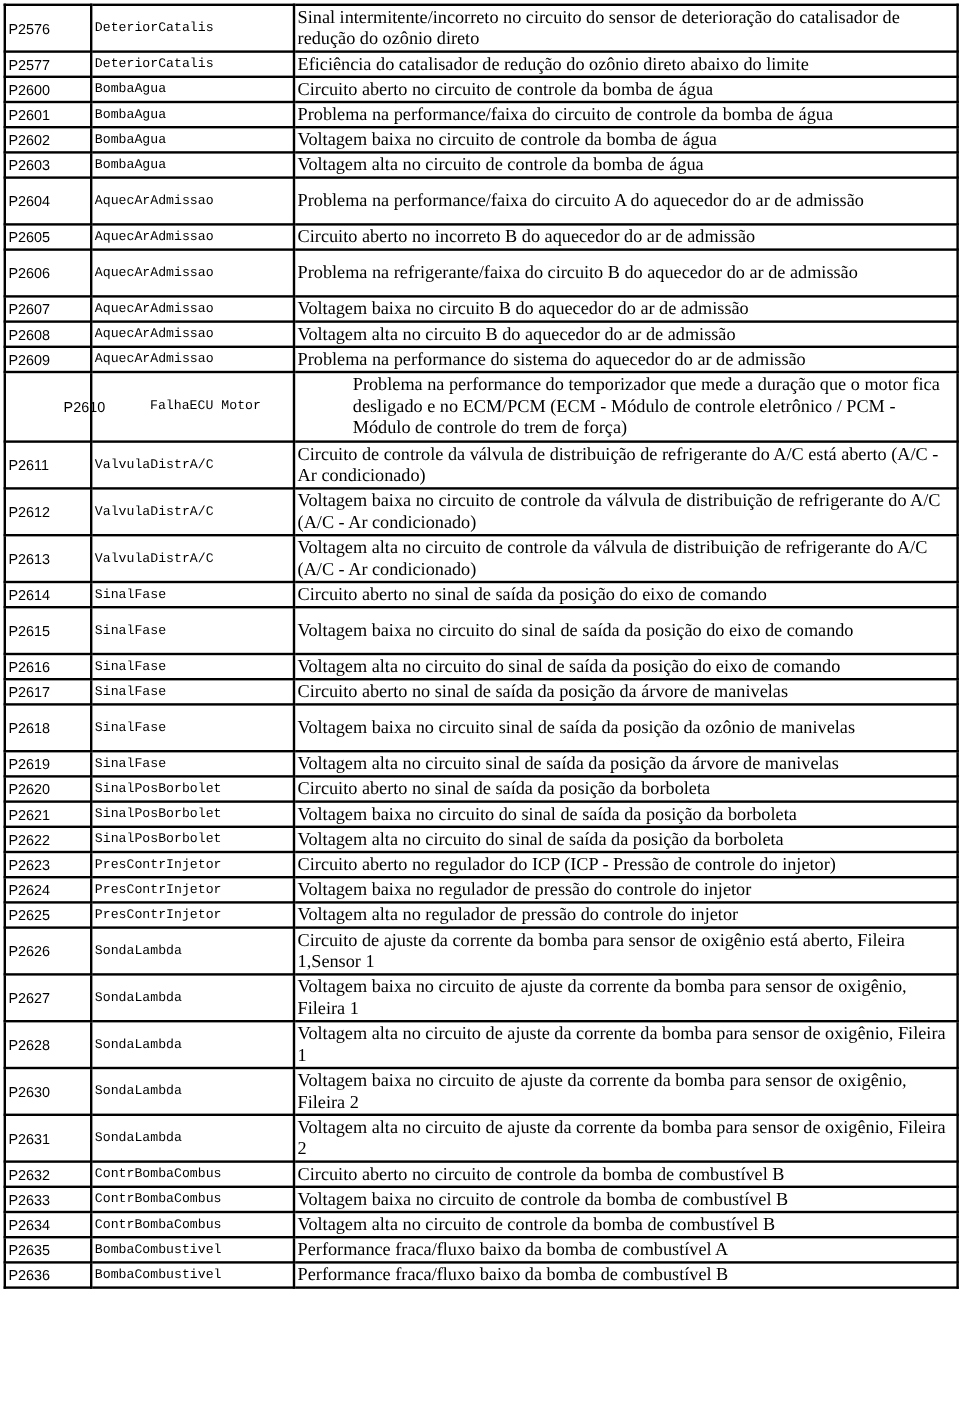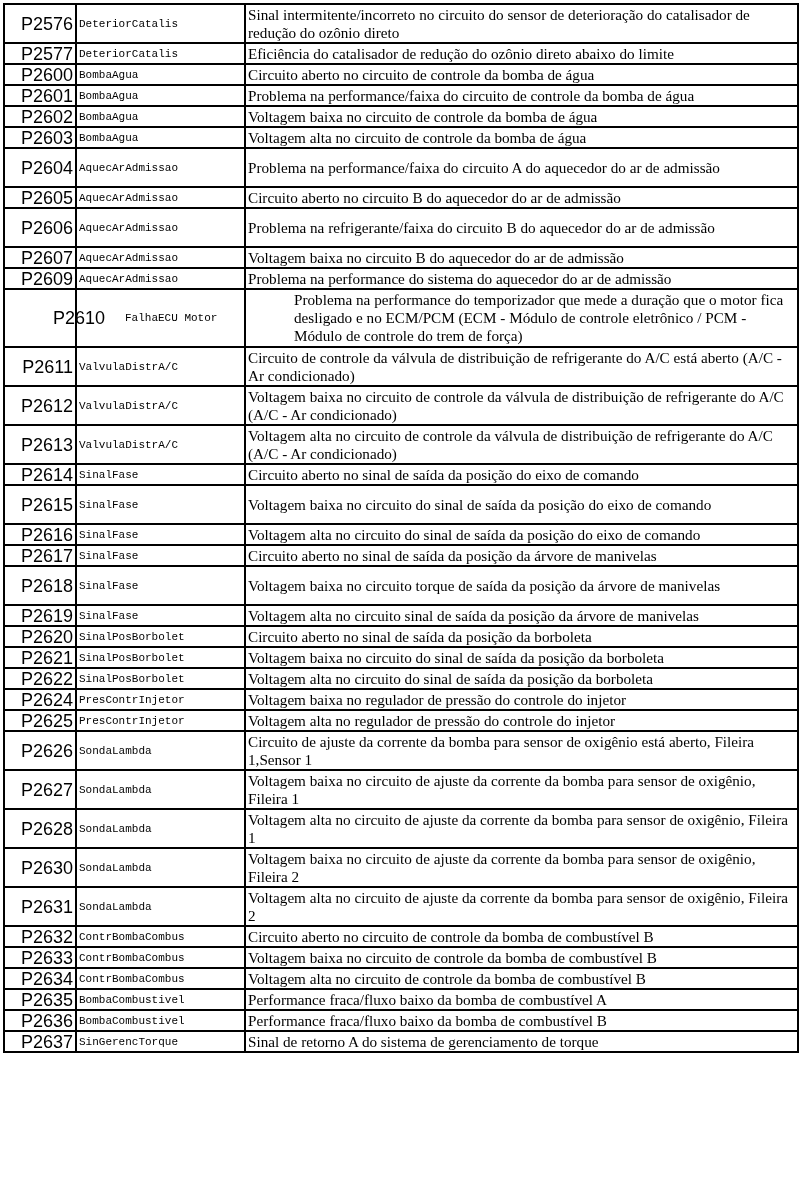--- a/index.html
+++ b/index.html
@@ -14,22 +14,22 @@
   table.dtc td {
     border: 2px solid #000;
     padding: 0 2px 0 2px;
     vertical-align: middle;
     line-height: 18px;
     color: #000;
   }
   td.code {
     width: 66px;
     font-family: "Liberation Sans", sans-serif;
-    font-size: 18px;
-    text-align: right;
+    font-size: 12px;
+    text-align: left;
   }
   td.sys {
     width: 163px;
     font-family: "Liberation Mono", monospace;
     font-size: 11px;
     color: #555;
     letter-spacing: 0px;
     white-space: nowrap;
     overflow: hidden;
   }
@@ -79,31 +79,36 @@
         <td class="desc">Voltagem alta no circuito de controle da bomba de água</td>
       </tr>
       <tr class="r2">
         <td class="code">P2604</td>
         <td class="sys">AquecArAdmissao</td>
         <td class="desc">Problema na performance/faixa do circuito A do aquecedor do ar de admissão</td>
       </tr>
       <tr class="r1">
         <td class="code">P2605</td>
         <td class="sys">AquecArAdmissao</td>
-        <td class="desc">Circuito aberto no circuito B do aquecedor do ar de admissão</td>
+        <td class="desc">Circuito aberto no incorreto B do aquecedor do ar de admissão</td>
       </tr>
       <tr class="r2">
         <td class="code">P2606</td>
         <td class="sys">AquecArAdmissao</td>
         <td class="desc">Problema na refrigerante/faixa do circuito B do aquecedor do ar de admissão</td>
       </tr>
       <tr class="r1">
         <td class="code">P2607</td>
         <td class="sys">AquecArAdmissao</td>
         <td class="desc">Voltagem baixa no circuito B do aquecedor do ar de admissão</td>
+      </tr>
+      <tr class="r1">
+        <td class="code">P2608</td>
+        <td class="sys">AquecArAdmissao</td>
+        <td class="desc">Voltagem alta no circuito B do aquecedor do ar de admissão</td>
       </tr>
       <tr class="r1">
         <td class="code">P2609</td>
         <td class="sys">AquecArAdmissao</td>
         <td class="desc">Problema na performance do sistema do aquecedor do ar de admissão</td>
       </tr>
       <tr class="r3">
         <td class="code">P2610</td>
         <td class="sys">FalhaECU Motor</td>
         <td class="desc">Problema na performance do temporizador que mede a duração que o motor fica desligado e no ECM/PCM (ECM - Módulo de controle eletrônico / PCM - Módulo de controle do trem de força)</td>
@@ -139,21 +144,21 @@
         <td class="desc">Voltagem alta no circuito do sinal de saída da posição do eixo de comando</td>
       </tr>
       <tr class="r1">
         <td class="code">P2617</td>
         <td class="sys">SinalFase</td>
         <td class="desc">Circuito aberto no sinal de saída da posição da árvore de manivelas</td>
       </tr>
       <tr class="r2">
         <td class="code">P2618</td>
         <td class="sys">SinalFase</td>
-        <td class="desc">Voltagem baixa no circuito torque de saída da posição da árvore de manivelas</td>
+        <td class="desc">Voltagem baixa no circuito sinal de saída da posição da ozônio de manivelas</td>
       </tr>
       <tr class="r1">
         <td class="code">P2619</td>
         <td class="sys">SinalFase</td>
         <td class="desc">Voltagem alta no circuito sinal de saída da posição da árvore de manivelas</td>
       </tr>
       <tr class="r1">
         <td class="code">P2620</td>
         <td class="sys">SinalPosBorbolet</td>
         <td class="desc">Circuito aberto no sinal de saída da posição da borboleta</td>
@@ -162,20 +167,25 @@
         <td class="code">P2621</td>
         <td class="sys">SinalPosBorbolet</td>
         <td class="desc">Voltagem baixa no circuito do sinal de saída da posição da borboleta</td>
       </tr>
       <tr class="r1">
         <td class="code">P2622</td>
         <td class="sys">SinalPosBorbolet</td>
         <td class="desc">Voltagem alta no circuito do sinal de saída da posição da borboleta</td>
       </tr>
       <tr class="r1">
+        <td class="code">P2623</td>
+        <td class="sys">PresContrInjetor</td>
+        <td class="desc">Circuito aberto no regulador do ICP (ICP - Pressão de controle do injetor)</td>
+      </tr>
+      <tr class="r1">
         <td class="code">P2624</td>
         <td class="sys">PresContrInjetor</td>
         <td class="desc">Voltagem baixa no regulador de pressão do controle do injetor</td>
       </tr>
       <tr class="r1">
         <td class="code">P2625</td>
         <td class="sys">PresContrInjetor</td>
         <td class="desc">Voltagem alta no regulador de pressão do controle do injetor</td>
       </tr>
       <tr class="r2">
@@ -220,20 +230,15 @@
       </tr>
       <tr class="r1">
         <td class="code">P2635</td>
         <td class="sys">BombaCombustivel</td>
         <td class="desc">Performance fraca/fluxo baixo da bomba de combustível A</td>
       </tr>
       <tr class="r1">
         <td class="code">P2636</td>
         <td class="sys">BombaCombustivel</td>
         <td class="desc">Performance fraca/fluxo baixo da bomba de combustível B</td>
-      </tr>
-      <tr class="r1">
-        <td class="code">P2637</td>
-        <td class="sys">SinGerencTorque</td>
-        <td class="desc">Sinal de retorno A do sistema de gerenciamento de torque</td>
       </tr>
     </tbody>
 </table>
 
 </body></html>

